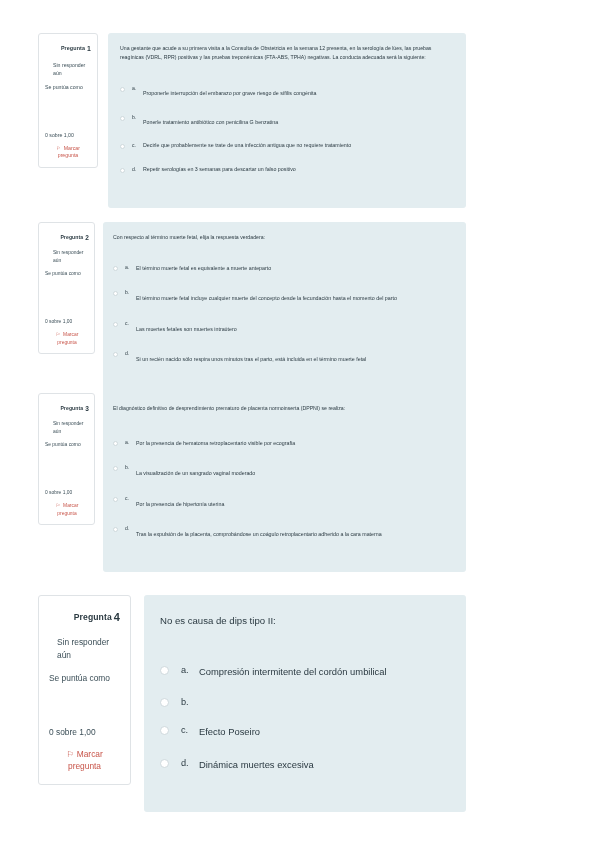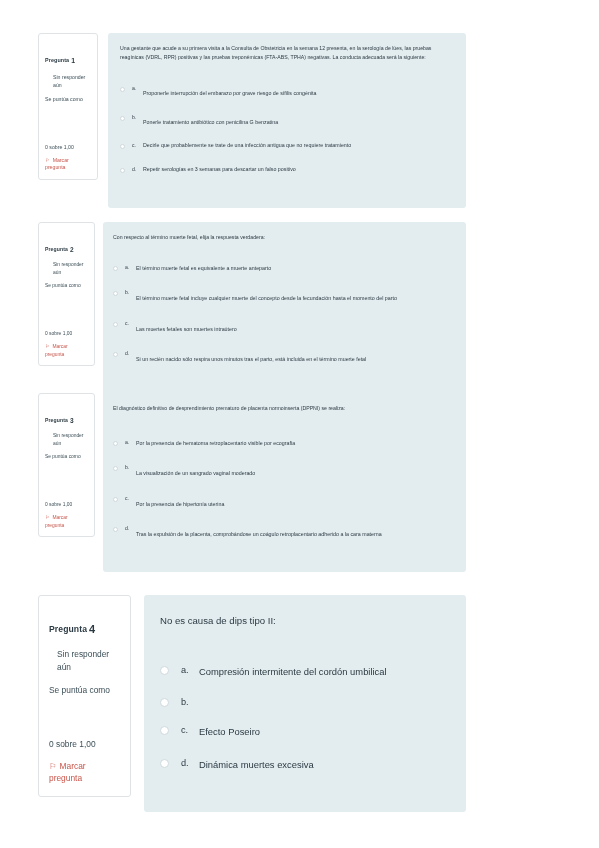--- a/index.html
+++ b/index.html
@@ -33,42 +33,44 @@
     border-radius: 3px;
     box-sizing: border-box;
     flex: 0 0 auto;
   }
   .qinfo-inner {
     padding: 7px 8px 8px 8px;
   }
   .q-title {
     font-weight: bold;
     color: #2b3a42;
-    margin: 16px 0 6px 0;
+    margin: 4px 0 6px 0;
     letter-spacing: .1px;
+    text-align: right;
   }
   .q-title .qnum {
     font-weight: bold;
     font-size: 1.28em;
     margin-left: 2px;
     vertical-align: -1px;
   }
   .q-state {
     margin: 0 0 6px 8px;
     color: #3c4f58;
   }
   .q-grade {
     margin: 0 0 6px 0;
     color: #3c4f58;
   }
   .q-grade .grade-line2 { display: block; margin-top: 40px; }
   .q-flag {
     color: #c8554a;
     white-space: normal;
     line-height: 1.45;
+    text-align: center;
   }
   .q-flag .flag-icon {
     display: inline-block;
     margin-right: 3px;
     color: #c8554a;
   }
   .q-flag .flag-text { color: #c8554a; }
 
   .qcontent {
     background: #e3edf0;

